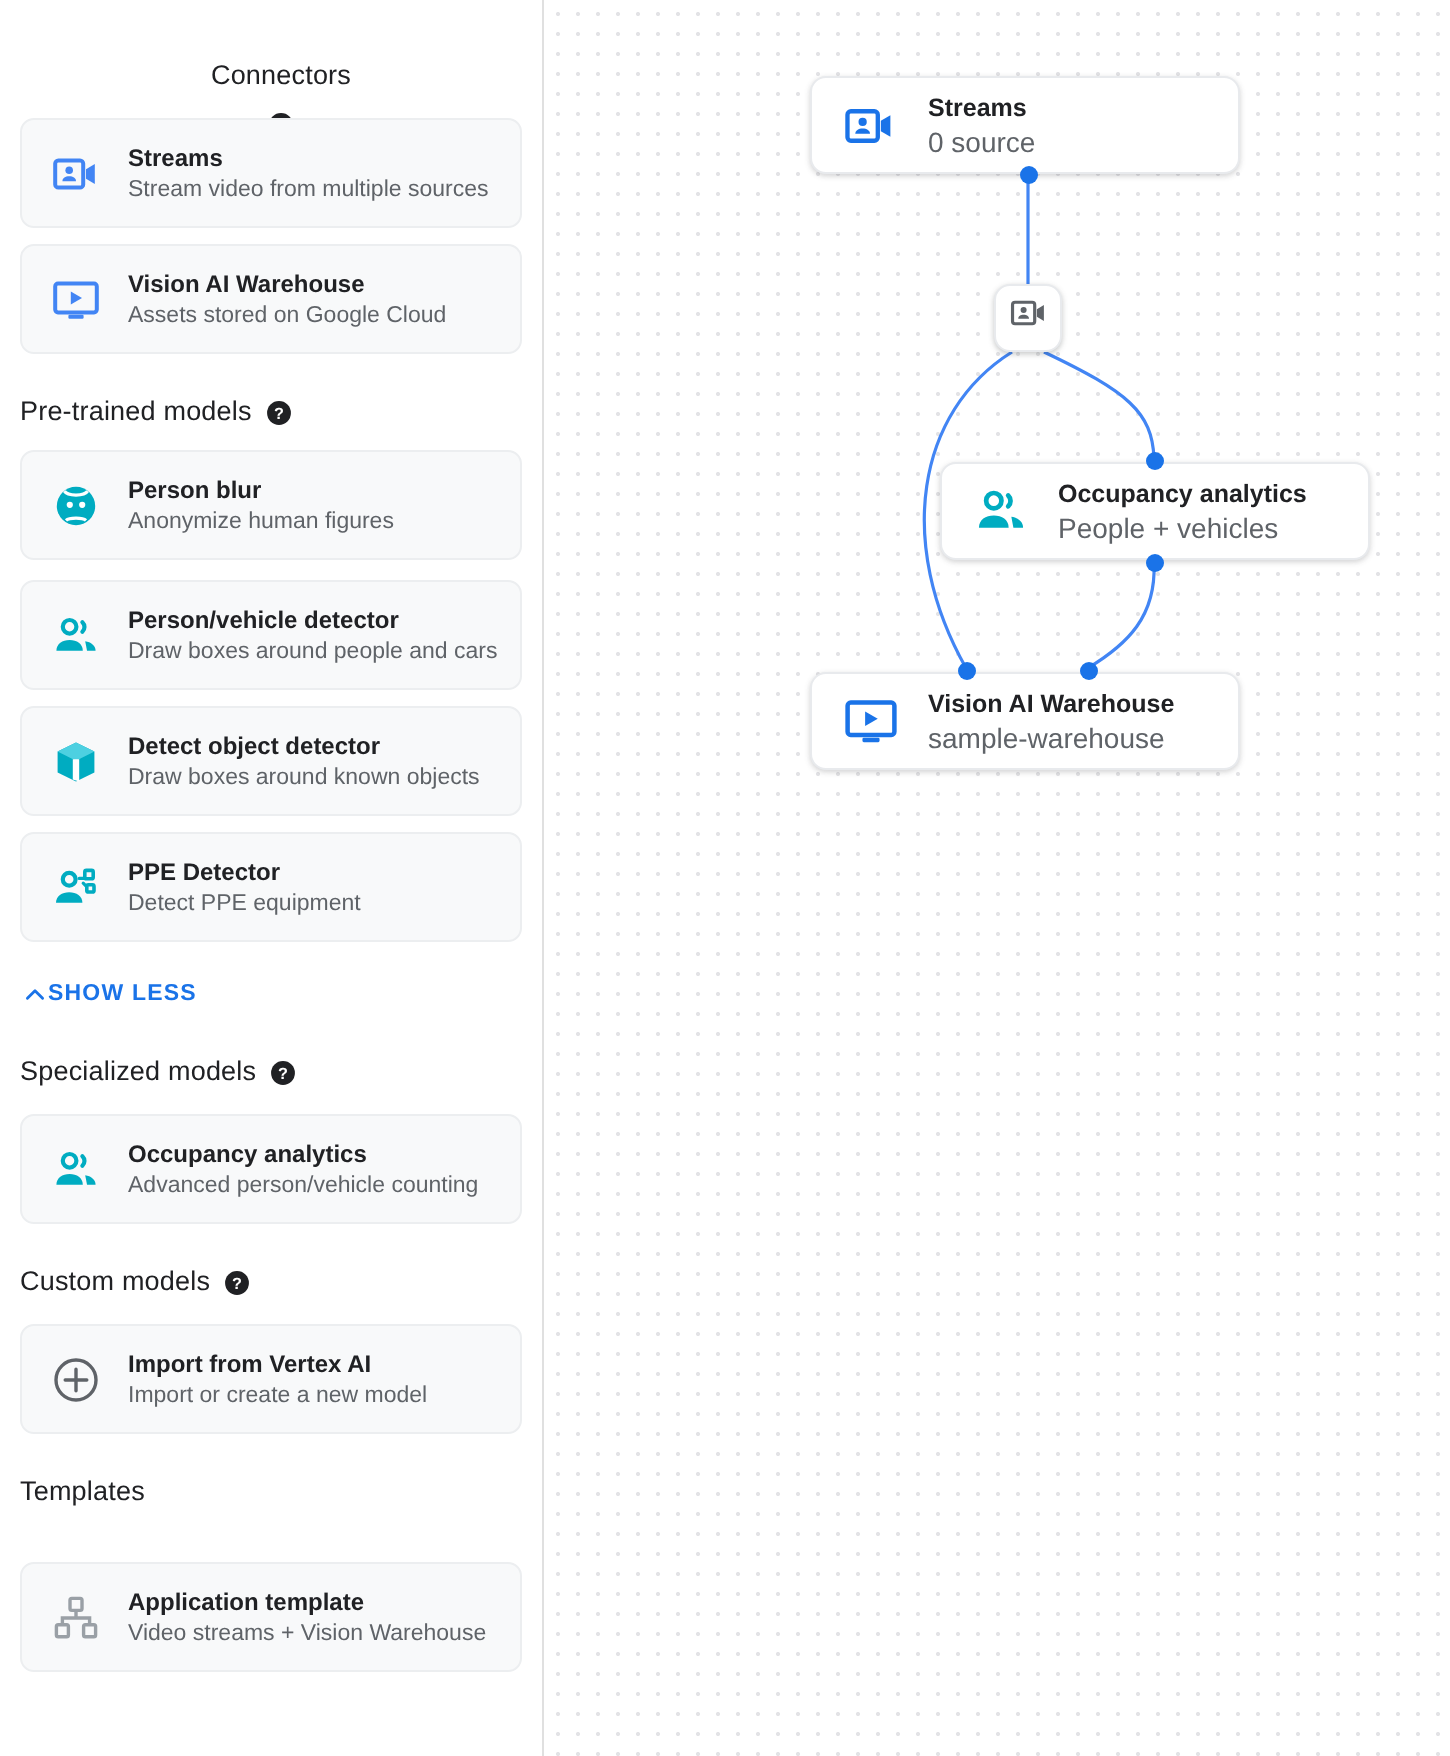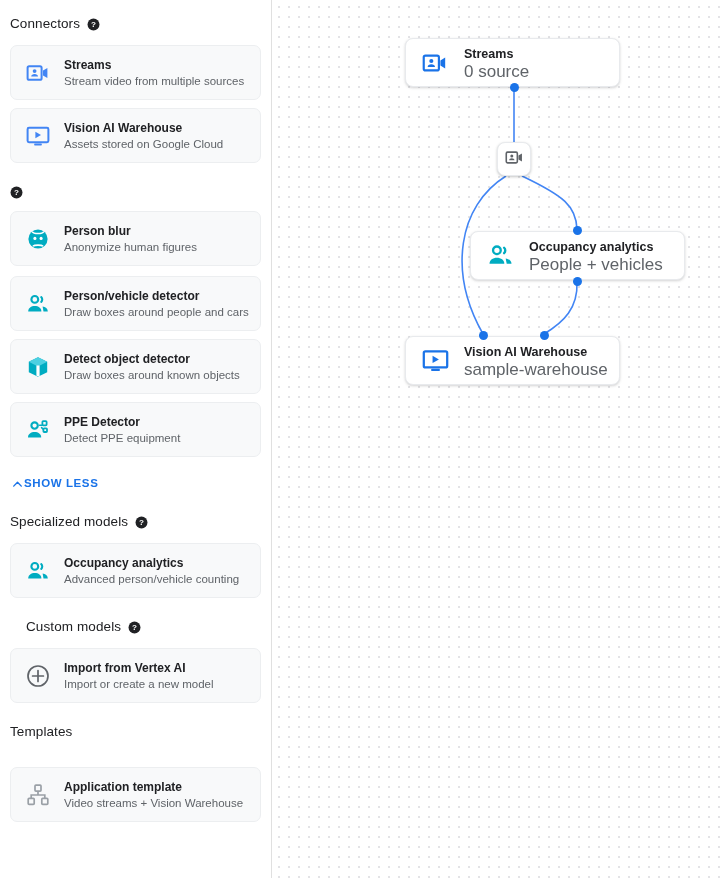--- a/index.html
+++ b/index.html
@@ -128,21 +128,21 @@
     display: flex; align-items: center; justify-content: center;
     margin-right: 14px;
   }
   .node-icon svg { display: block; }
   .node-text { display: flex; flex-direction: column; gap: 2px; }
   .node-title {
     font-size: 12.5px; font-weight: bold; color: #202124; line-height: 15px;
     white-space: nowrap;
   }
   .node-sub {
-    font-size: 17px; color: #5f6368; line-height: 15px; white-space: nowrap;
+    font-size: 14px; color: #5f6368; line-height: 15px; white-space: nowrap;
   }
 
   .mini-node {
     position: absolute;
     width: 34px; height: 34px;
     background: #ffffff;
     border: 1px solid #e8eaed;
     border-radius: 8px;
     box-shadow: 0 1px 3px rgba(60,64,67,.20), 0 1px 2px rgba(60,64,67,.10);
     display: flex; align-items: center; justify-content: center;
@@ -157,21 +157,21 @@
     z-index: 4;
   }
 </style>
 </head>
 <body>
 
 <div class="app">
 
   <aside class="sidebar">
 
-    <div class="section-head" style="margin-top:13px;">
+    <div class="section-head" style="margin-top:27px;flex-direction:column;">
       <span class="section-title">Connectors</span>
       <span class="help-icon">
         <svg width="13" height="13" viewBox="0 0 24 24">
             <circle cx="12" cy="12" r="11" fill="#202124"></circle>
             <text x="12" y="17.5" font-size="15" font-family="Liberation Sans, sans-serif" font-weight="bold" fill="#fff" text-anchor="middle">?</text>
           </svg>
       </span>
     </div>
 
     <div class="card" style="margin-top:10px;">
@@ -198,20 +198,21 @@
         </svg>
       </span>
       <span class="card-text">
         <span class="card-title">Vision AI Warehouse</span>
         <span class="card-sub">Assets stored on Google Cloud</span>
       </span>
     </div>
 
 
     <div class="section-head" style="margin-top:18px;">
+      <span class="section-title">Pre-trained models</span>
       <span class="help-icon">
         <svg width="13" height="13" viewBox="0 0 24 24">
             <circle cx="12" cy="12" r="11" fill="#202124"></circle>
             <text x="12" y="17.5" font-size="15" font-family="Liberation Sans, sans-serif" font-weight="bold" fill="#fff" text-anchor="middle">?</text>
           </svg>
       </span>
     </div>
 
     <div class="card" style="margin-top:8px;">
       <span class="card-icon">
@@ -301,21 +302,21 @@
           <path d="M15.2 5.1a3.3 3.3 0 010 4.8" stroke="#00acc1" stroke-width="2.1" stroke-linecap="round"></path>
           <path d="M16.6 14.6c2.9.4 5.2 2.2 5.2 4.8h-4.3" fill="#00acc1"></path>
         </svg>
       </span>
       <span class="card-text">
         <span class="card-title">Occupancy analytics</span>
         <span class="card-sub">Advanced person/vehicle counting</span>
       </span>
     </div>
 
-    <div class="section-head" style="margin-top:18px;margin-left:16px;">
+    <div class="section-head" style="margin-top:18px;">
       <span class="section-title">Custom models</span>
       <span class="help-icon">
         <svg width="13" height="13" viewBox="0 0 24 24">
             <circle cx="12" cy="12" r="11" fill="#202124"></circle>
             <text x="12" y="17.5" font-size="15" font-family="Liberation Sans, sans-serif" font-weight="bold" fill="#fff" text-anchor="middle">?</text>
           </svg>
       </span>
     </div>
 
     <div class="card" style="margin-top:10px;">

